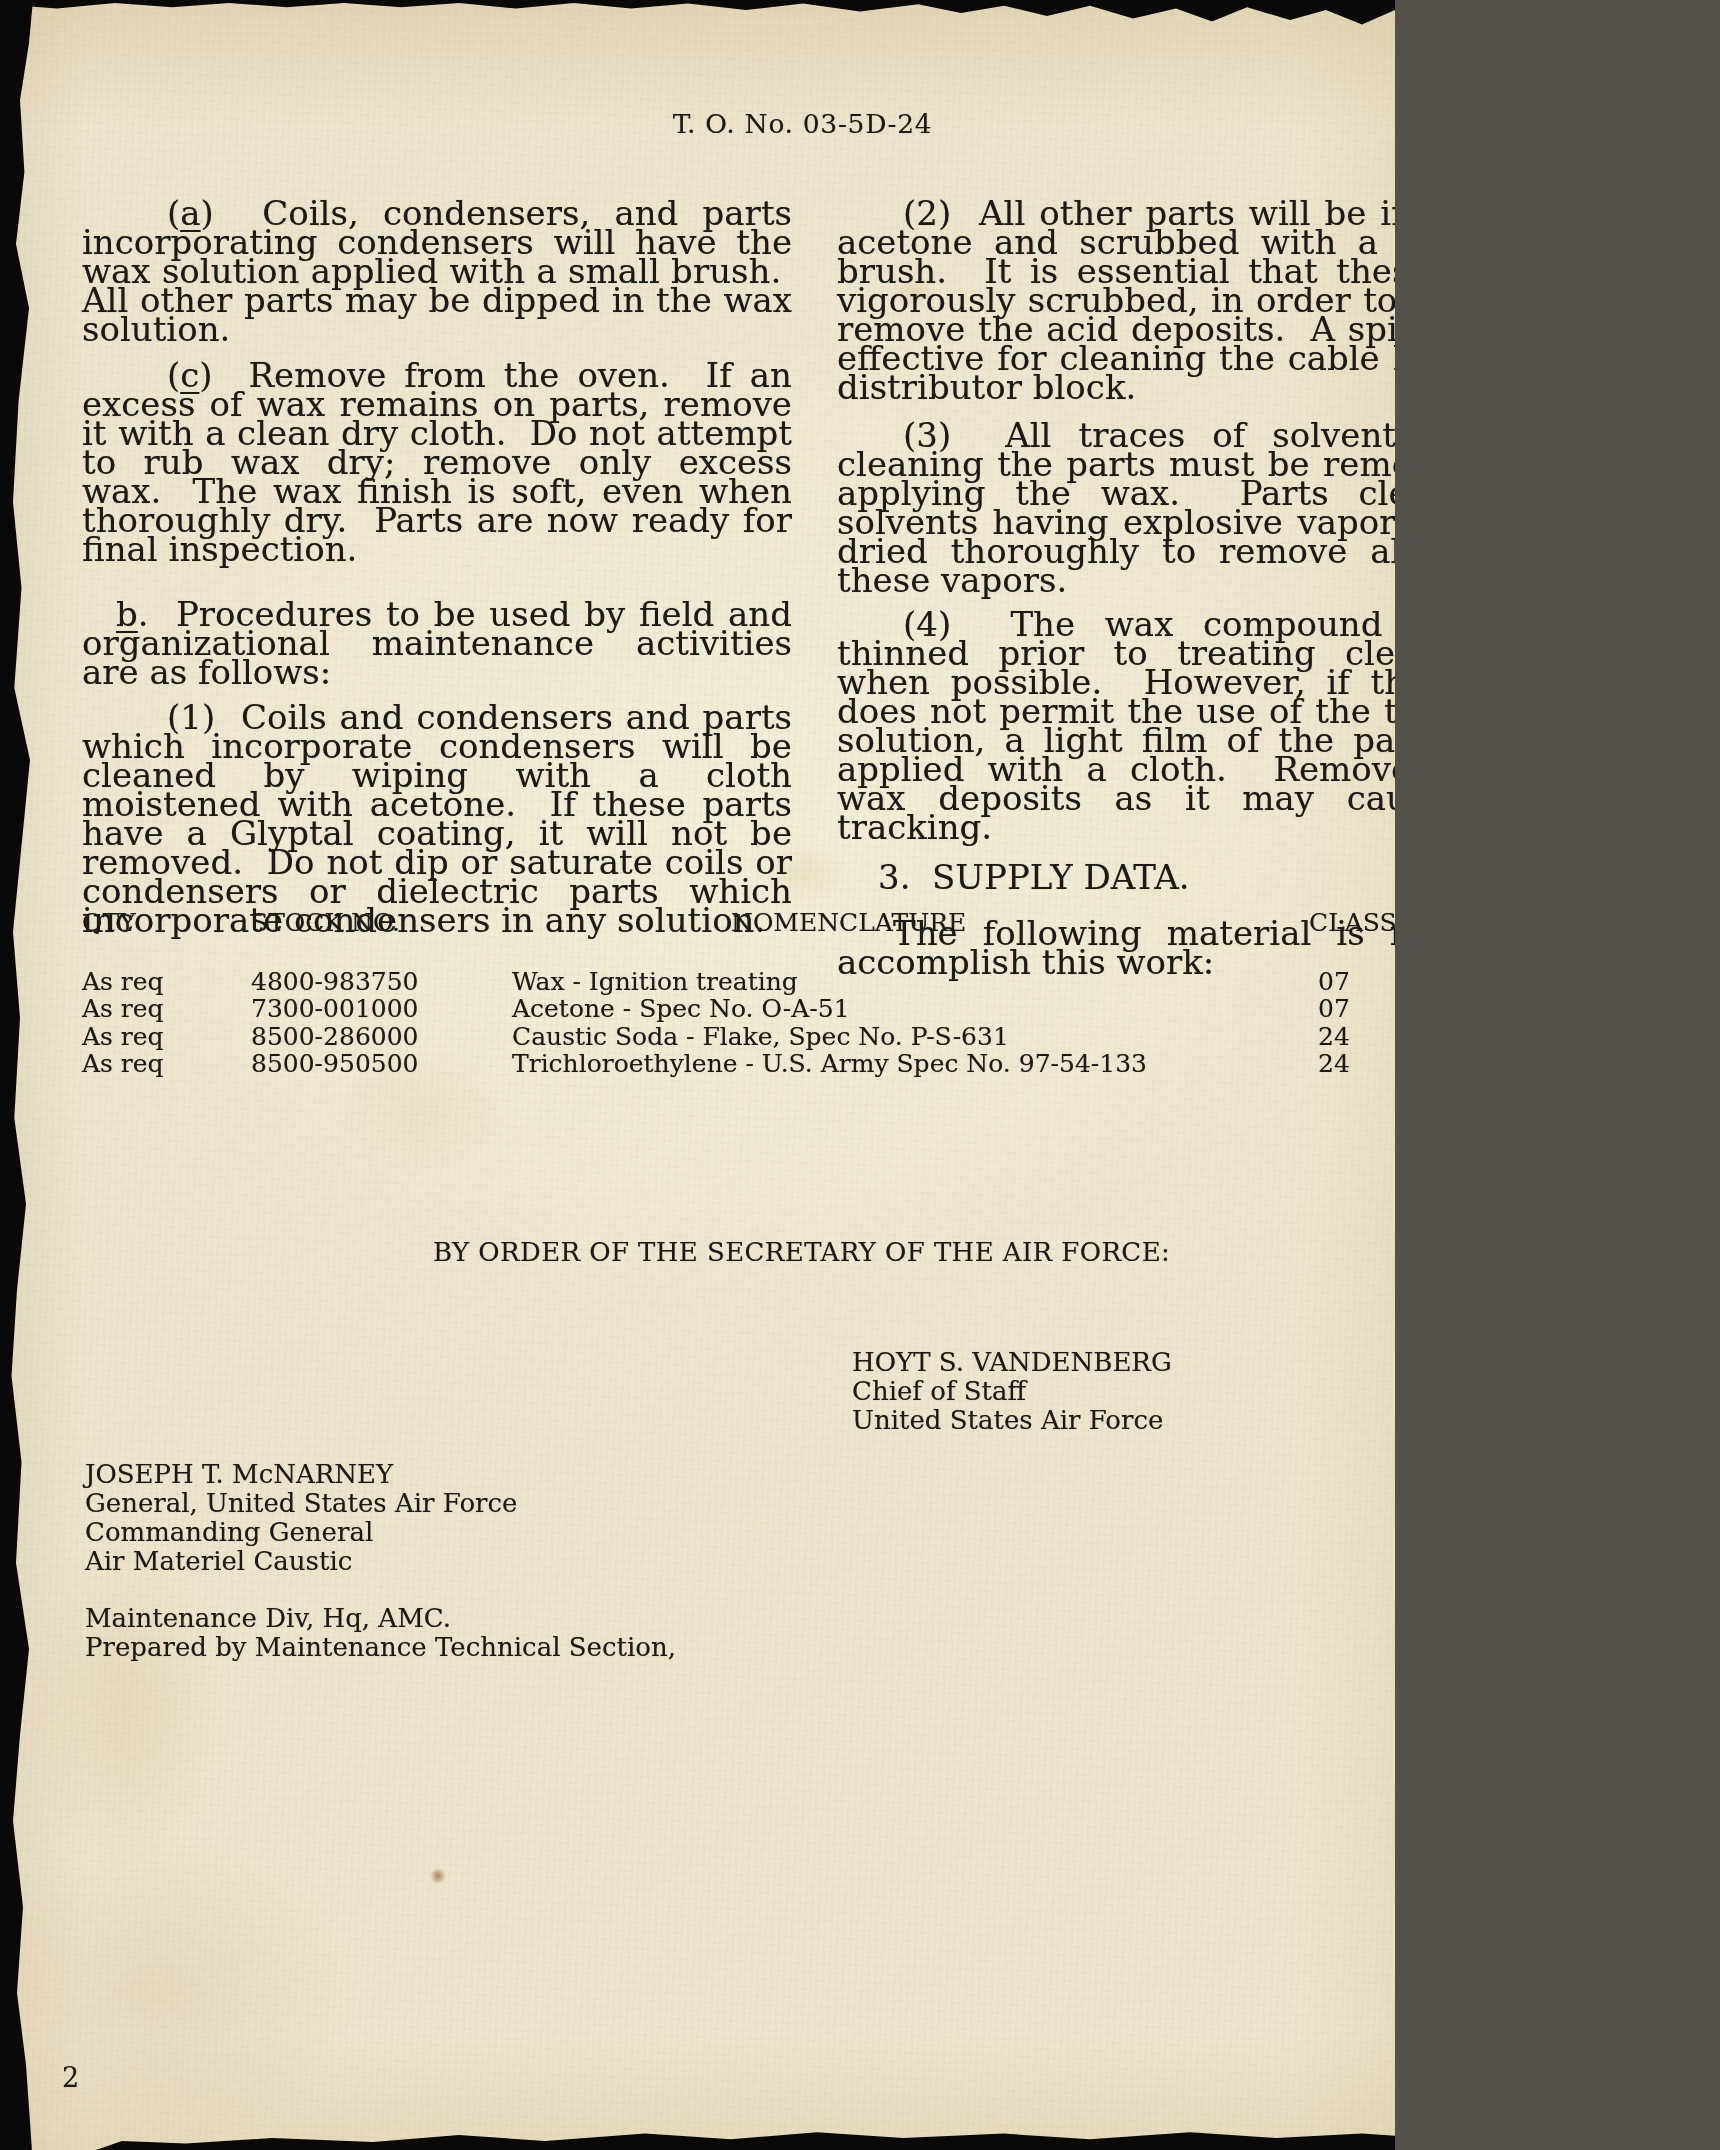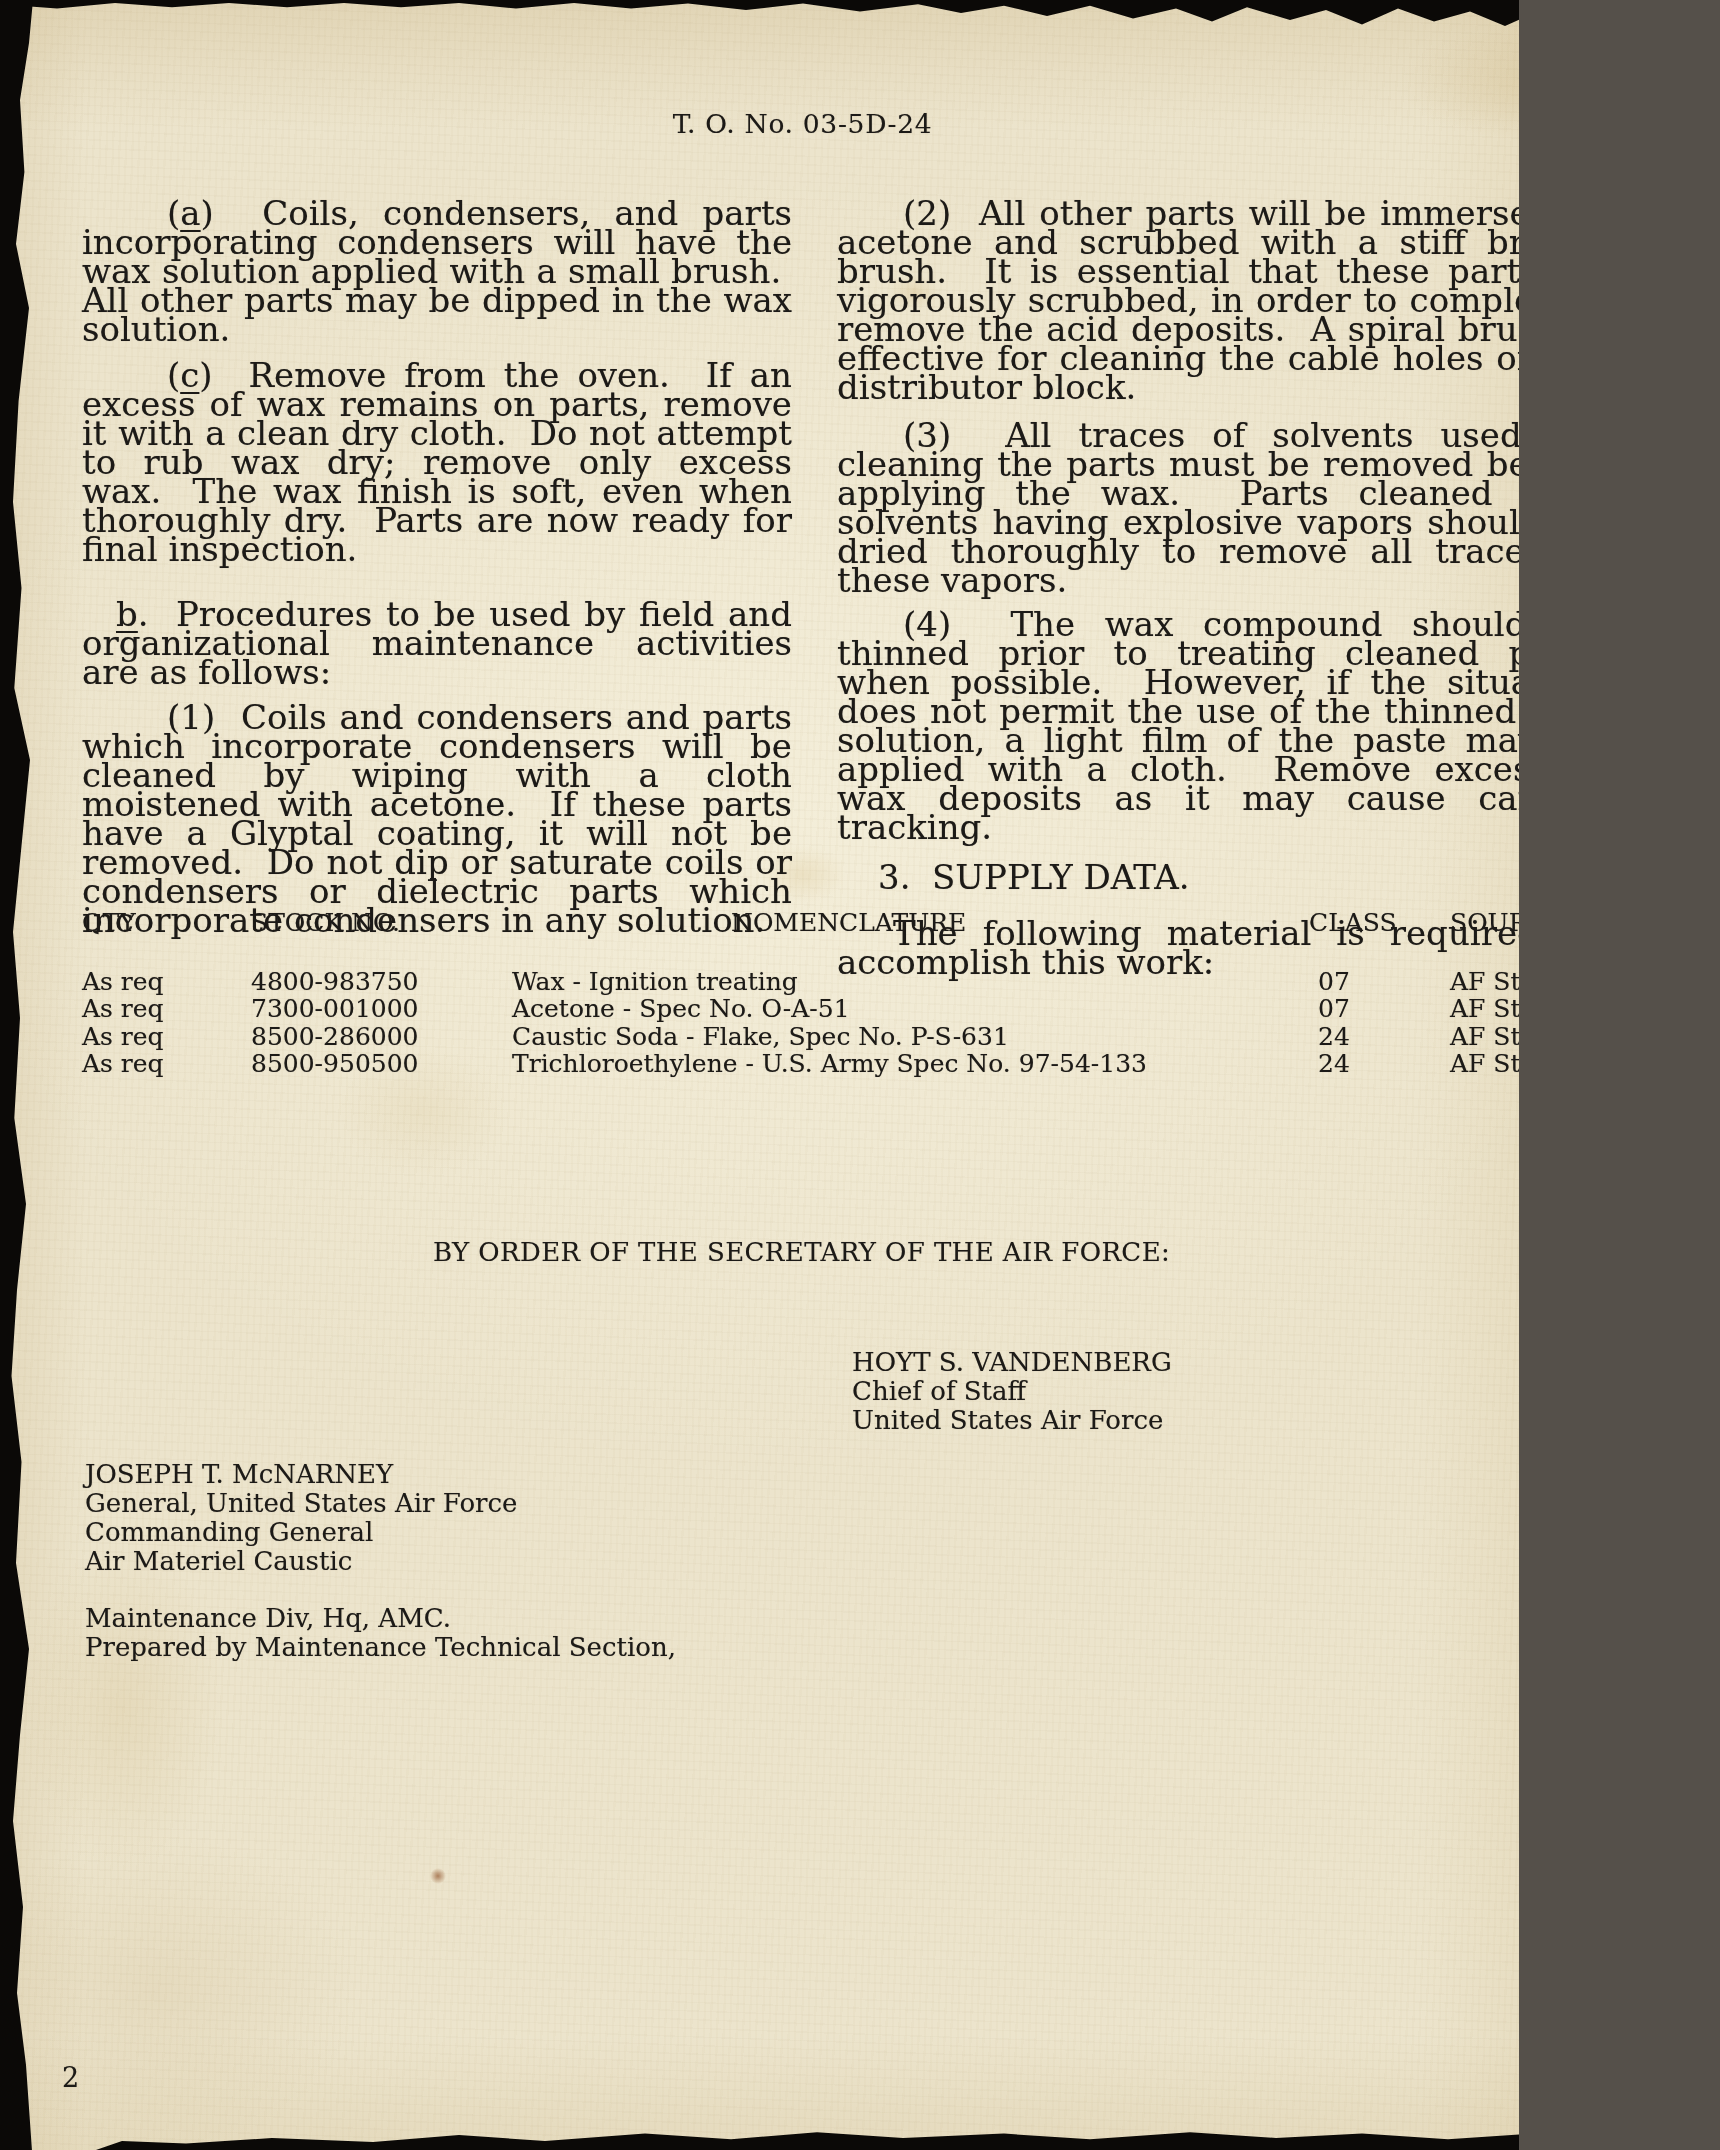--- a/index.html
+++ b/index.html
@@ -1,17 +1,17 @@
 <!DOCTYPE html>
 <html style="font-size:11.5px"><head>
 <meta charset="utf-8">
 <style>
   html,body{margin:0;padding:0;background:#55504a;}
   .page{
-    position:relative;width:1519px;height:2151px;overflow:hidden;
+    position:relative;width:1395px;height:2151px;overflow:hidden;
     background:
       radial-gradient(ellipse 1219px 932px at 52% 38%, rgba(250,246,228,.55), rgba(250,246,228,0) 70%),
       linear-gradient(180deg, rgba(196,172,122,.28) 0px, rgba(196,172,122,.12) 65px, rgba(196,172,122,0) 129px),
       linear-gradient(90deg, rgba(190,166,116,.18) 0px, rgba(190,166,116,0) 86px),
       linear-gradient(270deg, rgba(205,184,134,.14) 0px, rgba(205,184,134,0) 100px),
       linear-gradient(0deg, rgba(198,176,126,.20) 0px, rgba(198,176,126,0) 115px),
       #ece4cc;
     font-family:"DejaVu Serif","Liberation Serif",serif;
     color:#1c1a17;
   }

